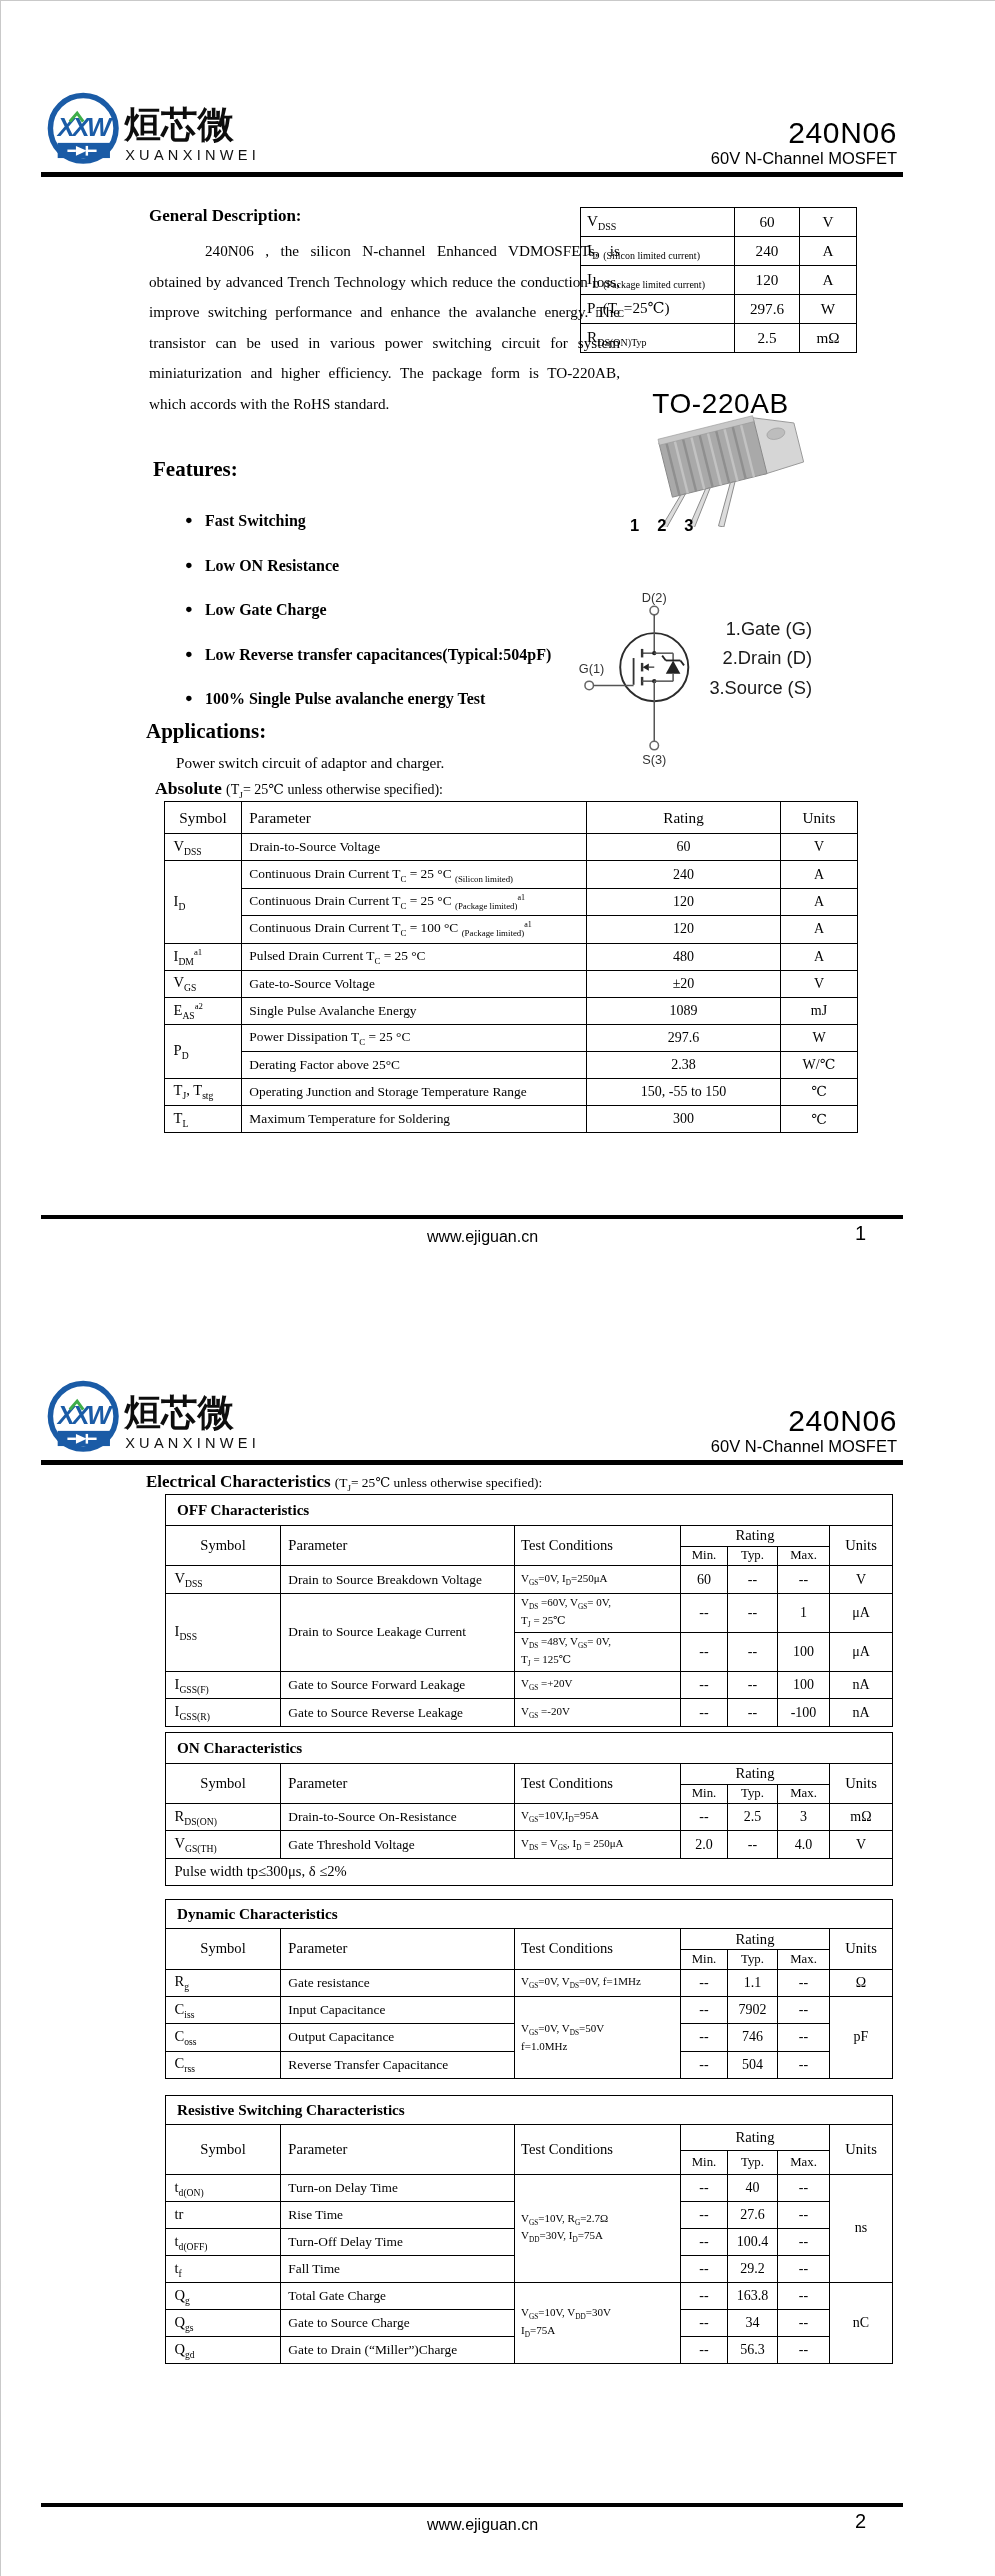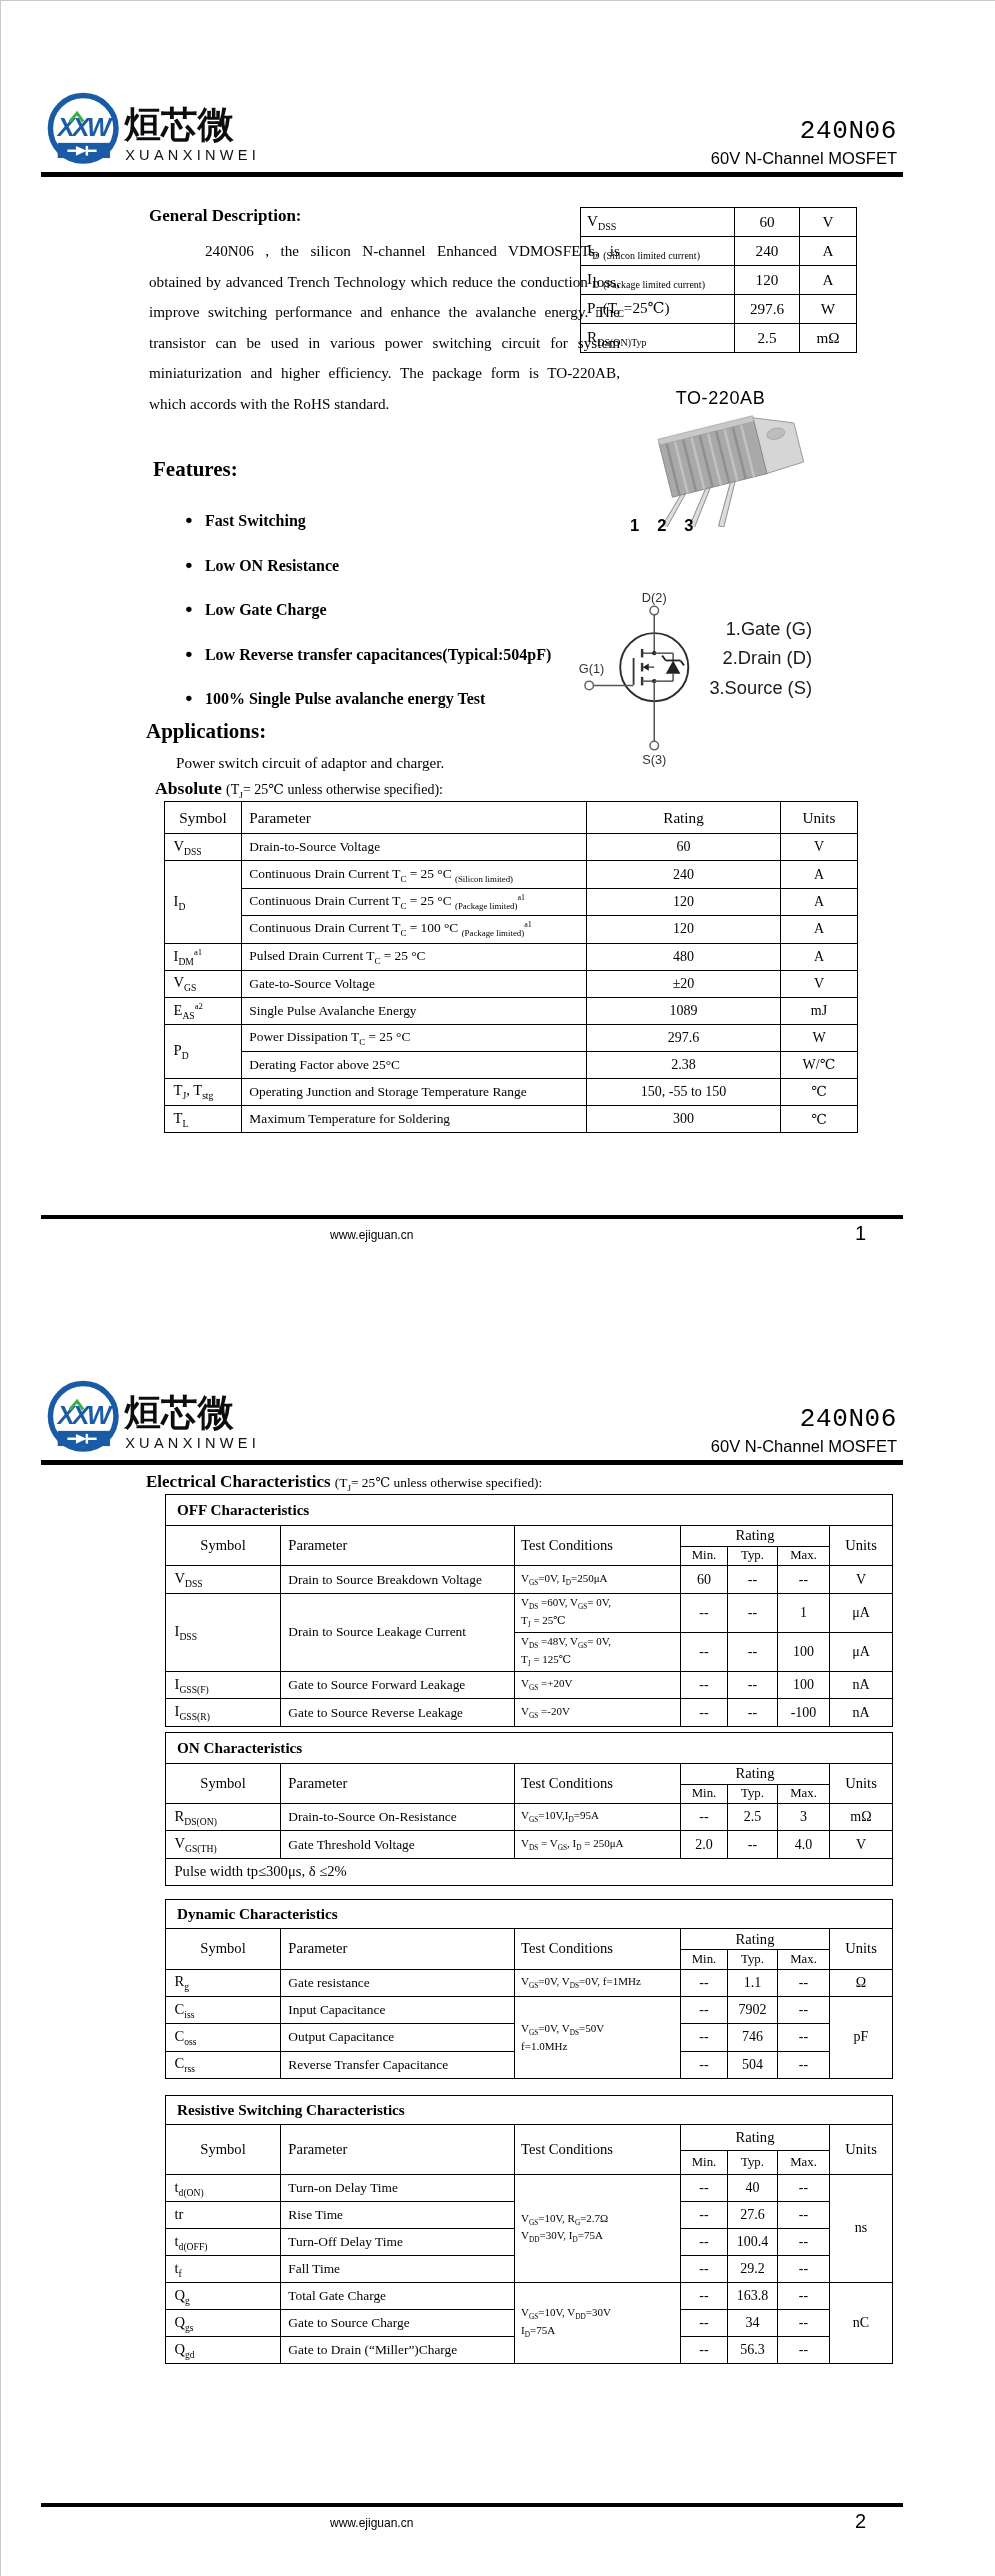--- a/index.html
+++ b/index.html
@@ -4,35 +4,35 @@
 <style>
   html,body{margin:0;padding:0;background:#ffffff;}
   body{width:995px;font-family:"Liberation Serif","DejaVu Serif",serif;color:#000;}
   .sheet{width:994px;border:0.6px solid #c9c9c9;background:#fff;}
   .page{position:relative;width:994px;height:1288px;background:#fff;overflow:hidden;}
   .abs{position:absolute;}
   .rule{position:absolute;background:#000;}
 
   
   .logo-wrap{position:absolute;left:44px;top:89px;width:232px;height:79px;}
-  .part-num{position:absolute;right:98px;top:115px;font-size:26px;letter-spacing:0.6px;font-family:Liberation Mono, monospace;}
+  .part-num{position:absolute;right:98px;top:115px;font-size:30px;letter-spacing:0.6px;font-family:Liberation Sans, sans-serif;}
   .part-sub{position:absolute;right:98px;top:148px;font-size:16.5px;font-family:"Liberation Sans",sans-serif;}
   .hdr-rule{left:40px;top:171px;width:862px;height:4.9px;}
 
   
   .gd-head{left:148px;top:205px;font-size:17px;font-weight:bold;}
   .gd-body{left:148px;top:235px;width:471px;font-size:15.2px;line-height:30.5px;text-align:justify;text-indent:56px;}
   .qs-wrap{left:579px;top:206px;width:276px;}
   table{border-collapse:collapse;table-layout:fixed;width:100%;}
   td,th{border:1.2px solid #000;overflow:hidden;font-weight:normal;}
   .qs-wrap table{border:1.2px solid #000;}
   .qs-sym{text-align:left;padding-left:6.1px;font-size:15.2px;}
   .qs-val{text-align:center;font-size:15.2px;}
   .qs-unit{text-align:center;font-size:15.2px;}
-  .to220-label{left:628px;top:387px;width:183px;text-align:center;font-size:18px;font-family:"Liberation Sans",sans-serif;letter-spacing:0.6px;}
+  .to220-label{left:628px;top:387px;width:183px;text-align:center;font-size:28px;font-family:"Liberation Sans",sans-serif;letter-spacing:0.6px;}
   .pkg-img{left:616px;top:410px;}
   .pins-label{left:629px;top:515px;font-size:16.5px;font-weight:bold;font-family:"Liberation Sans",sans-serif;letter-spacing:6.7px;}
   .feat-head{left:152px;top:456px;font-size:21px;font-weight:bold;}
   .feat-item{left:184px;font-size:16px;font-weight:bold;white-space:nowrap;}
   .blt{display:inline-block;font-size:12.8px;vertical-align:1.8px;margin-right:12.2px;}
   .sym-svg{left:573px;top:545px;margin-top:40px;}
   .legend-line{right:183px;text-align:right;font-size:18.3px;font-family:"Liberation Sans",sans-serif;color:#1a1a1a;}
   .app-head{left:145px;top:718px;font-size:21px;font-weight:bold;}
   .app-body{left:175px;top:753px;font-size:15.2px;}
   .abs-head{left:154px;top:777px;font-size:17px;}
@@ -42,21 +42,21 @@
   .abs-wrap table{border:1.8px solid #000;}
   .abs-wrap th{font-size:15.2px;}
   .cell-sym{text-align:left;padding-left:8.5px;font-size:14.6px;}
   .cell-par{text-align:left;padding-left:7.3px;font-size:13.4px;}
   .cell-mid{text-align:center;font-size:14px;}
   sub{font-size:66%;}
   sup{font-size:60%;}
 
   
   .ft-rule{left:40px;top:1214px;width:862px;height:4.3px;}
-  .ft-url{left:329px;top:1227px;width:305px;font-size:12px;font-family:"Liberation Sans",sans-serif;}
+  .ft-url{left:329px;top:1227px;width:305px;text-align:center;font-size:16px;font-family:"Liberation Sans",sans-serif;}
   .ft-num{left:854px;top:1221px;font-size:20px;font-family:"Liberation Sans",sans-serif;}
 
   
   .ec-head{left:145px;top:183px;font-size:17px;}
   .ec-head b{font-size:17px;}
   .ec-head .note{font-size:13.4px;}
   .ec-wrap{width:726px;left:164px;}
   .ec-wrap table{border:1.8px solid #000;}
   .tbl-title{text-align:left;padding-left:11px;font-size:15.2px;font-weight:bold;}
   .ec-wrap th{font-size:14.6px;}

